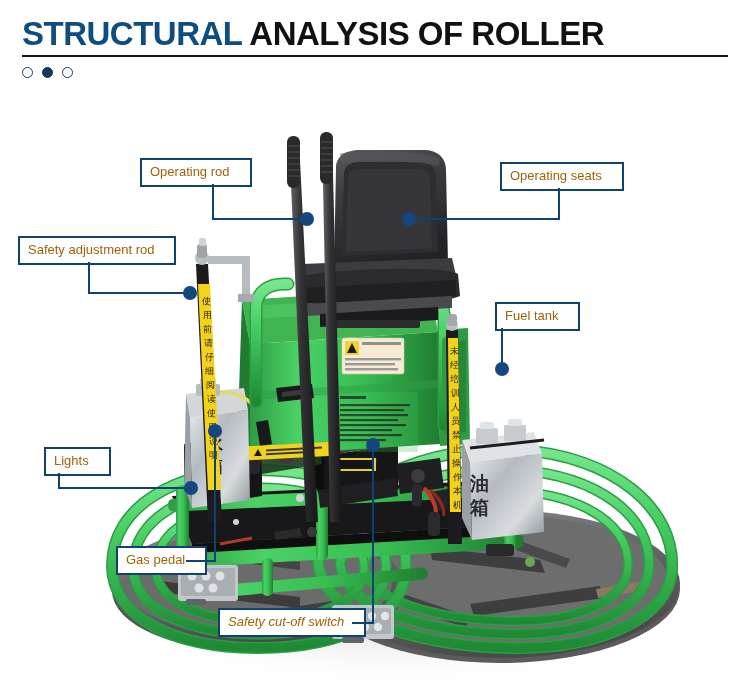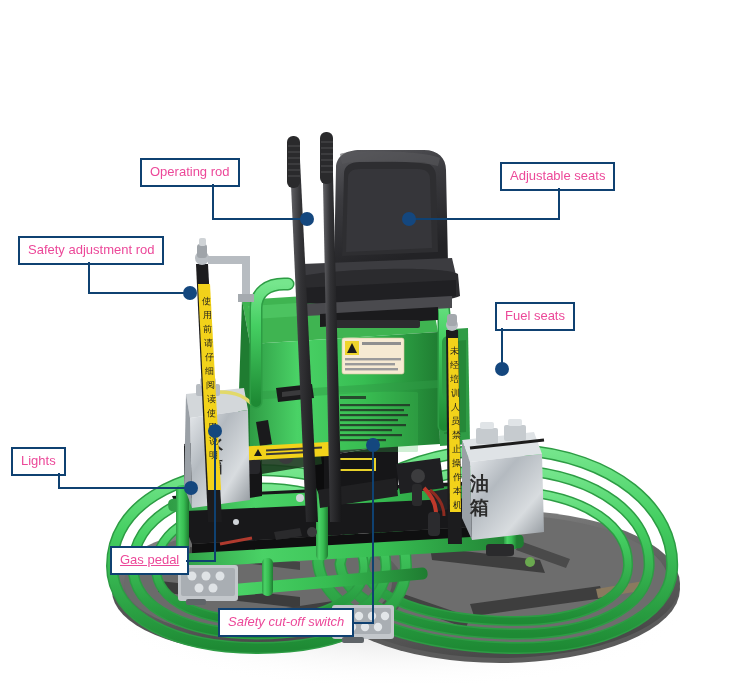--- a/index.html
+++ b/index.html
@@ -32,42 +32,54 @@
 
   
   .stage { position: absolute; left: 0; top: 92px; width: 750px; height: 591px; }
 
   
   .callout { position: absolute; }
   .callout .box {
     position: absolute;
     border: 2px solid #0f4171;
     background: #ffffff;
-    color: #ec4899;
+    color: #a16207;
     font-size: 13px;
     line-height: 14px;
-    padding: 5px 8px 6px 8px;
+    padding: 5px 20px 6px 8px;
     white-space: nowrap;
     font-family: "Liberation Sans", sans-serif;
   }
   .lead { position: absolute; background: #0f4171; }
   .lead.v { width: 2px; }
   .lead.h { height: 2px; }
   .knob {
     position: absolute; width: 14px; height: 14px; border-radius: 50%;
     background: #14477e; border: 0;
   }
 
   svg.photo { position: absolute; left: 0; top: 0; }
 </style>
 </head>
 <body>
 
 <div id="page">
 
+  <div class="header">
+    <div class="title">
+      <span class="t-accent" style="color: rgb(15, 76, 129);">STRUCTURAL</span>
+      <span class="t-main" style="color: rgb(17, 17, 17);">ANALYSIS OF ROLLER</span>
+    </div>
+    <div class="title-rule"></div>
+    <div class="dots">
+      <span class="dot"></span>
+      <span class="dot on"></span>
+      <span class="dot"></span>
+    </div>
+  </div>
 
   <div class="stage">
 
     <svg class="photo" width="750" height="591" viewBox="0 0 750 591">
       <defs>
         <linearGradient id="gGreen" x1="0" y1="0" x2="1" y2="0">
           <stop offset="0" stop-color="#2f9c45"></stop>
           <stop offset="0.25" stop-color="#4ad266"></stop>
           <stop offset="0.6" stop-color="#37bd52"></stop>
           <stop offset="1" stop-color="#1f7c31"></stop>
@@ -399,48 +411,48 @@
     </svg>
 
     <div class="callout">
       <div class="box" style="left:140px; top:66px;">Operating rod</div>
       <div class="lead v" style="left:212px; top:92px; height:35px;"></div>
       <div class="lead h" style="left:212px; top:126px; width:96px;"></div>
       <div class="knob" style="left:300px; top:120px;"></div>
     </div>
 
     <div class="callout">
-      <div class="box" style="left:500px; top:70px;">Adjustable seats</div>
+      <div class="box" style="left:500px; top:70px;">Operating seats</div>
       <div class="lead v" style="left:558px; top:96px; height:32px;"></div>
       <div class="lead h" style="left:410px; top:126px; width:150px;"></div>
       <div class="knob" style="left:402px; top:120px;"></div>
     </div>
 
     <div class="callout">
       <div class="box" style="left:18px; top:144px;">Safety adjustment rod</div>
       <div class="lead v" style="left:88px; top:170px; height:32px;"></div>
       <div class="lead h" style="left:88px; top:200px; width:103px;"></div>
       <div class="knob" style="left:183px; top:194px;"></div>
     </div>
 
     <div class="callout">
-      <div class="box" style="left:495px; top:210px;">Fuel seats</div>
+      <div class="box" style="left:495px; top:210px;">Fuel tank</div>
       <div class="lead v" style="left:501px; top:236px; height:42px;"></div>
       <div class="knob" style="left:495px; top:270px;"></div>
     </div>
 
     <div class="callout">
-      <div class="box" style="left:11px; top:355px;">Lights</div>
+      <div class="box" style="left:44px; top:355px;">Lights</div>
       <div class="lead v" style="left:58px; top:381px; height:16px;"></div>
       <div class="lead h" style="left:58px; top:395px; width:132px;"></div>
       <div class="knob" style="left:184px; top:389px;"></div>
     </div>
 
     <div class="callout">
-      <div class="box" style="left:110px; top:454px;text-decoration:underline;">Gas pedal</div>
+      <div class="box" style="left:116px; top:454px;">Gas pedal</div>
       <div class="lead h" style="left:186px; top:468px; width:30px;"></div>
       <div class="lead v" style="left:214px; top:346px; height:124px;"></div>
       <div class="knob" style="left:208px; top:332px;"></div>
     </div>
 
     <div class="callout">
       <div class="box" style="left:218px; top:516px;font-style:italic;">Safety cut-off switch</div>
       <div class="lead h" style="left:352px; top:530px; width:22px;"></div>
       <div class="lead v" style="left:372px; top:360px; height:172px;"></div>
       <div class="knob" style="left:366px; top:346px;"></div>

